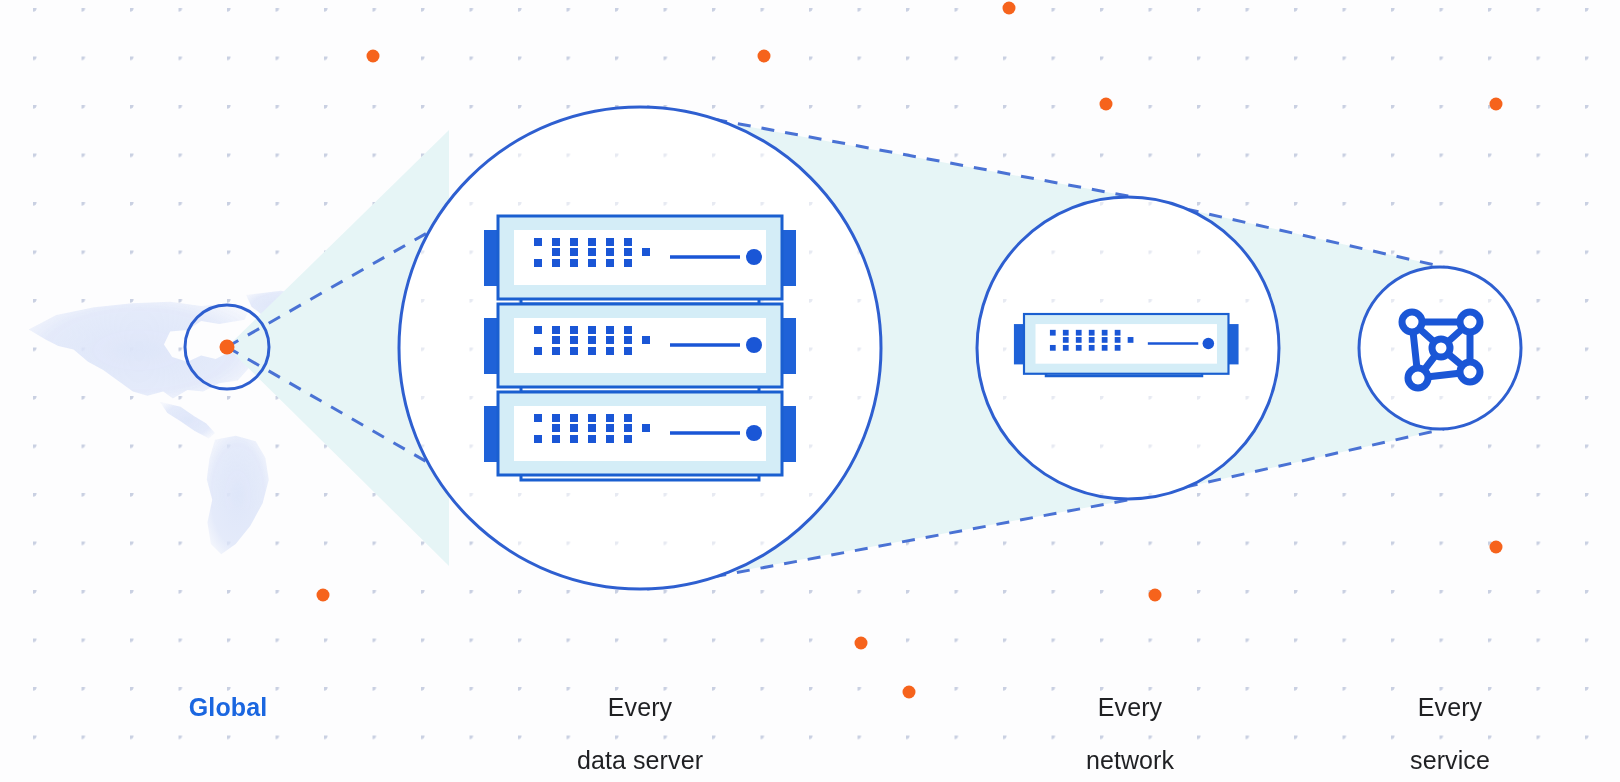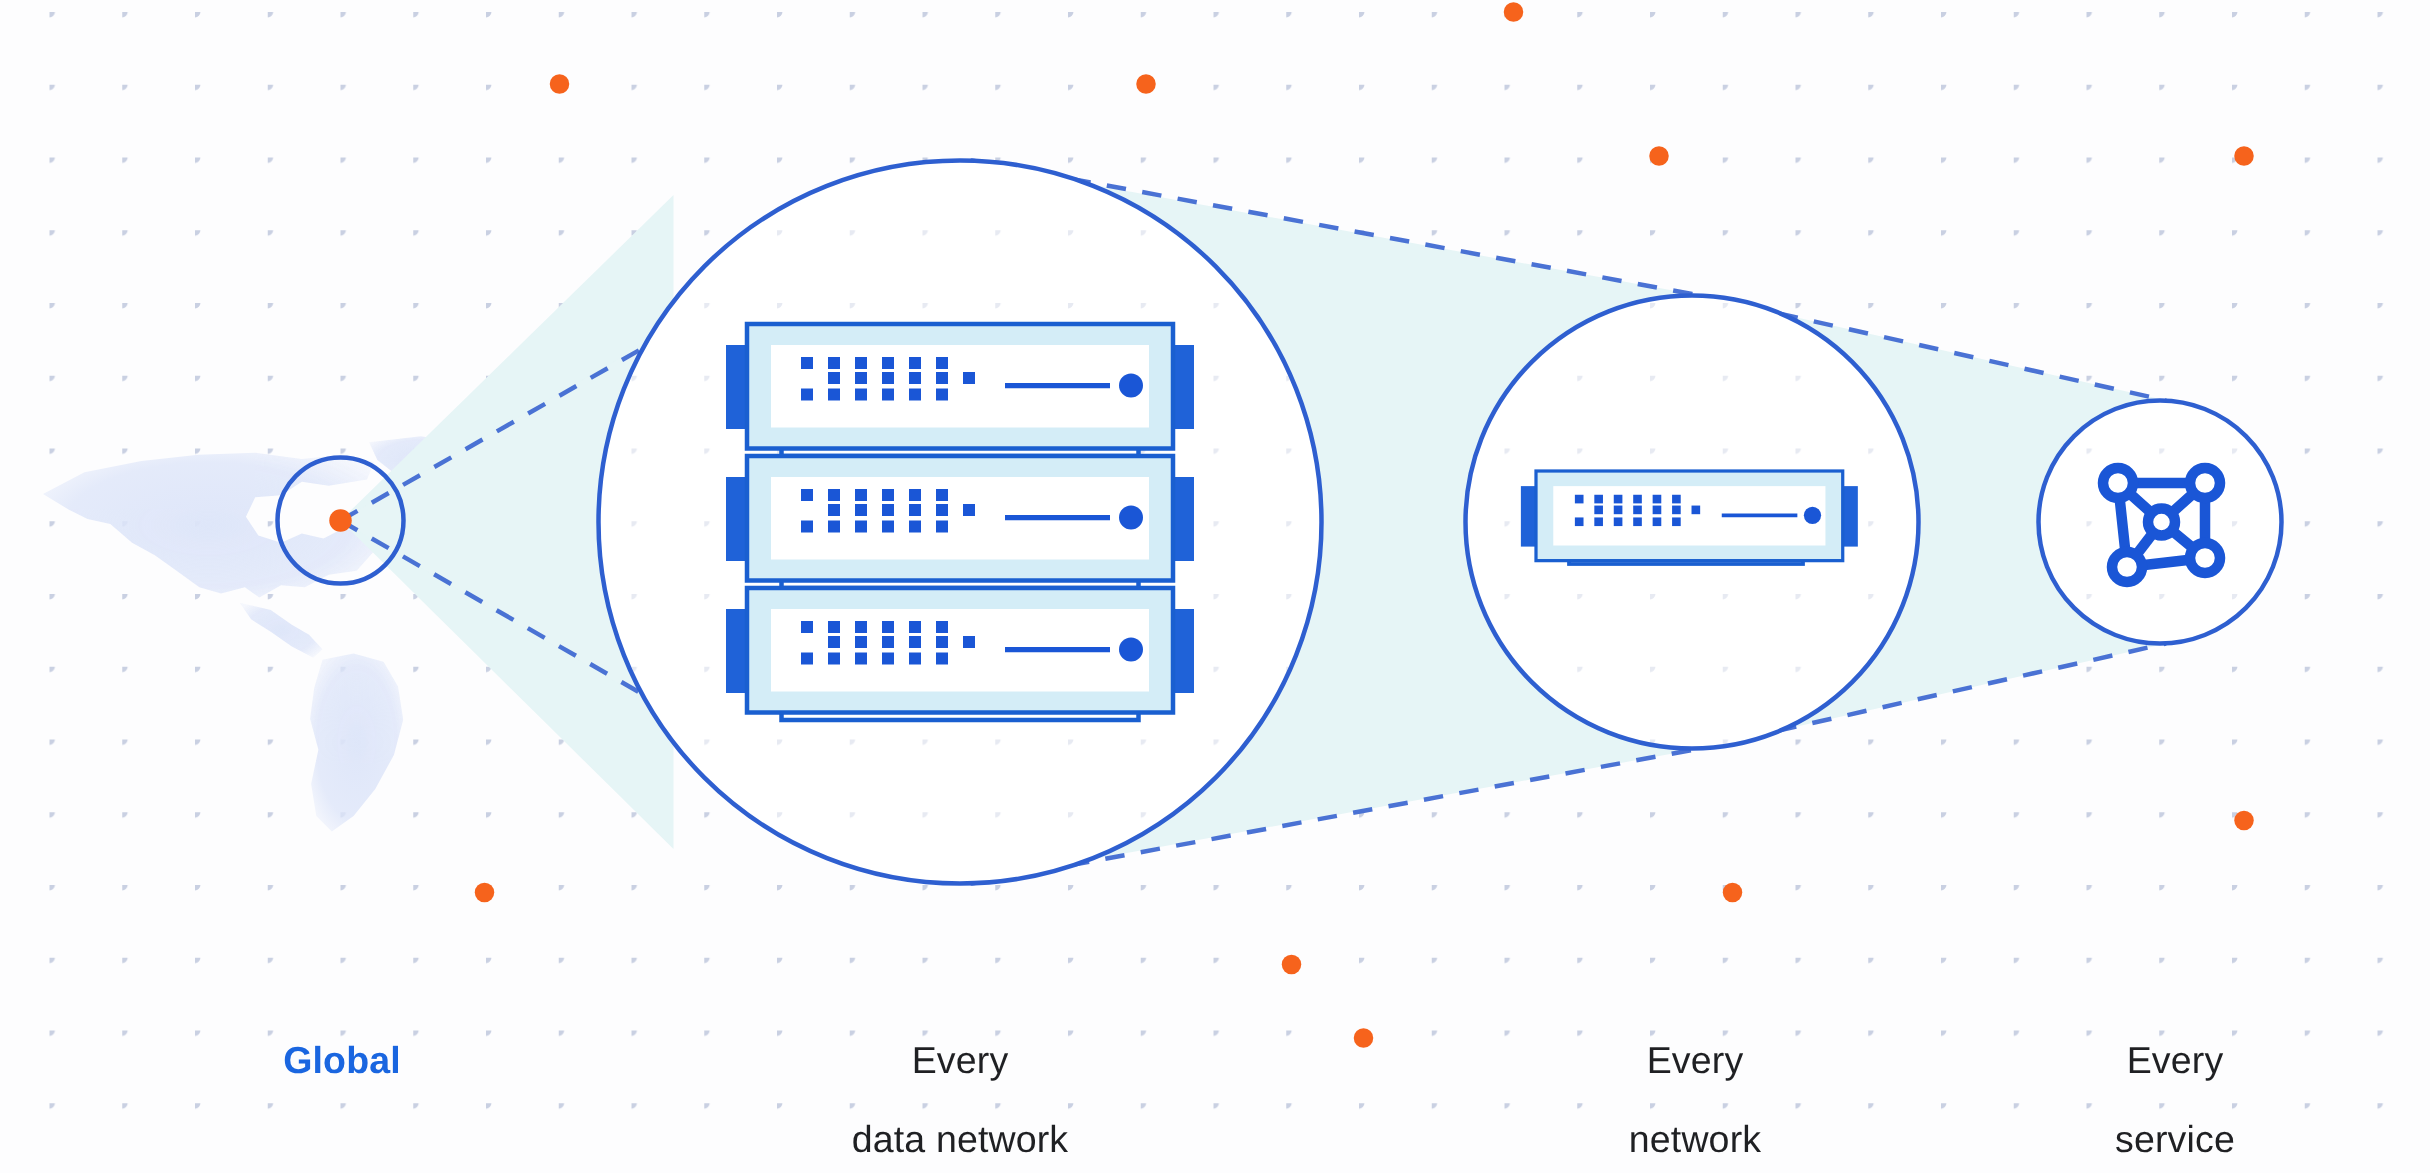--- a/index.html
+++ b/index.html
@@ -260,21 +260,21 @@
       </g>
     <circle cx="227" cy="347" r="7.5" fill="#f6631c"></circle>
   </svg>
 
   <div class="label-layer">
     <div class="cap accent" id="cap-global">
       <span class="l1">Global</span>
     </div>
     <div class="cap" id="cap-dc">
       <span class="l1">Every</span>
-      <span class="l2">data network</span>
+      <span class="l2">data server</span>
     </div>
     <div class="cap" id="cap-server">
       <span class="l1">Every</span>
       <span class="l2">network</span>
     </div>
     <div class="cap" id="cap-service">
       <span class="l1">Every</span>
       <span class="l2">service</span>
     </div>
   </div>

